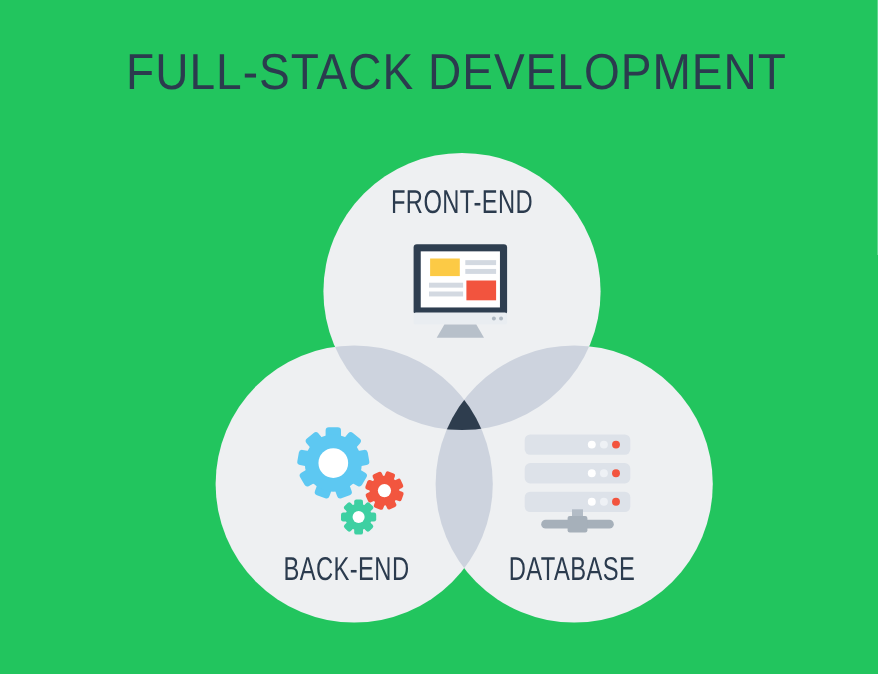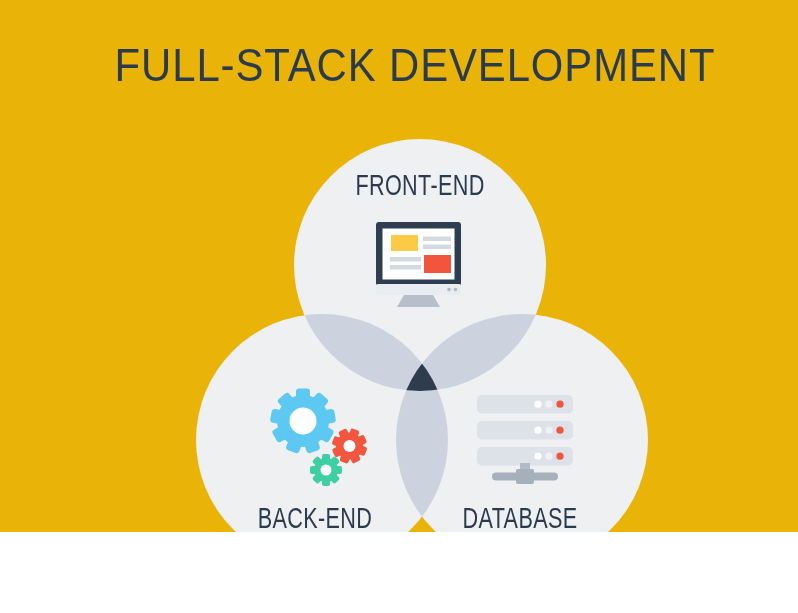--- a/index.html
+++ b/index.html
@@ -1,20 +1,20 @@
 <!DOCTYPE html>
 <html><head>
 <meta charset="utf-8">
 <style>
   html,body{margin:0;padding:0;}
   body{background:#ffffff;font-family:"Liberation Sans", sans-serif;}
   .stage{
     position:relative;
-    width:798px;height:532px;
-    background:#eab308;
+    width:798px;height:613px;
+    background:#22c55e;
     overflow:hidden;
   }
   .page-title{
     position:absolute;
     left:415px;top:38px;
     transform:translateX(-50%) scaleX(0.91);
     transform-origin:center top;
     font-size:46px;
     font-weight:400;
     color:#2b3b4e;

